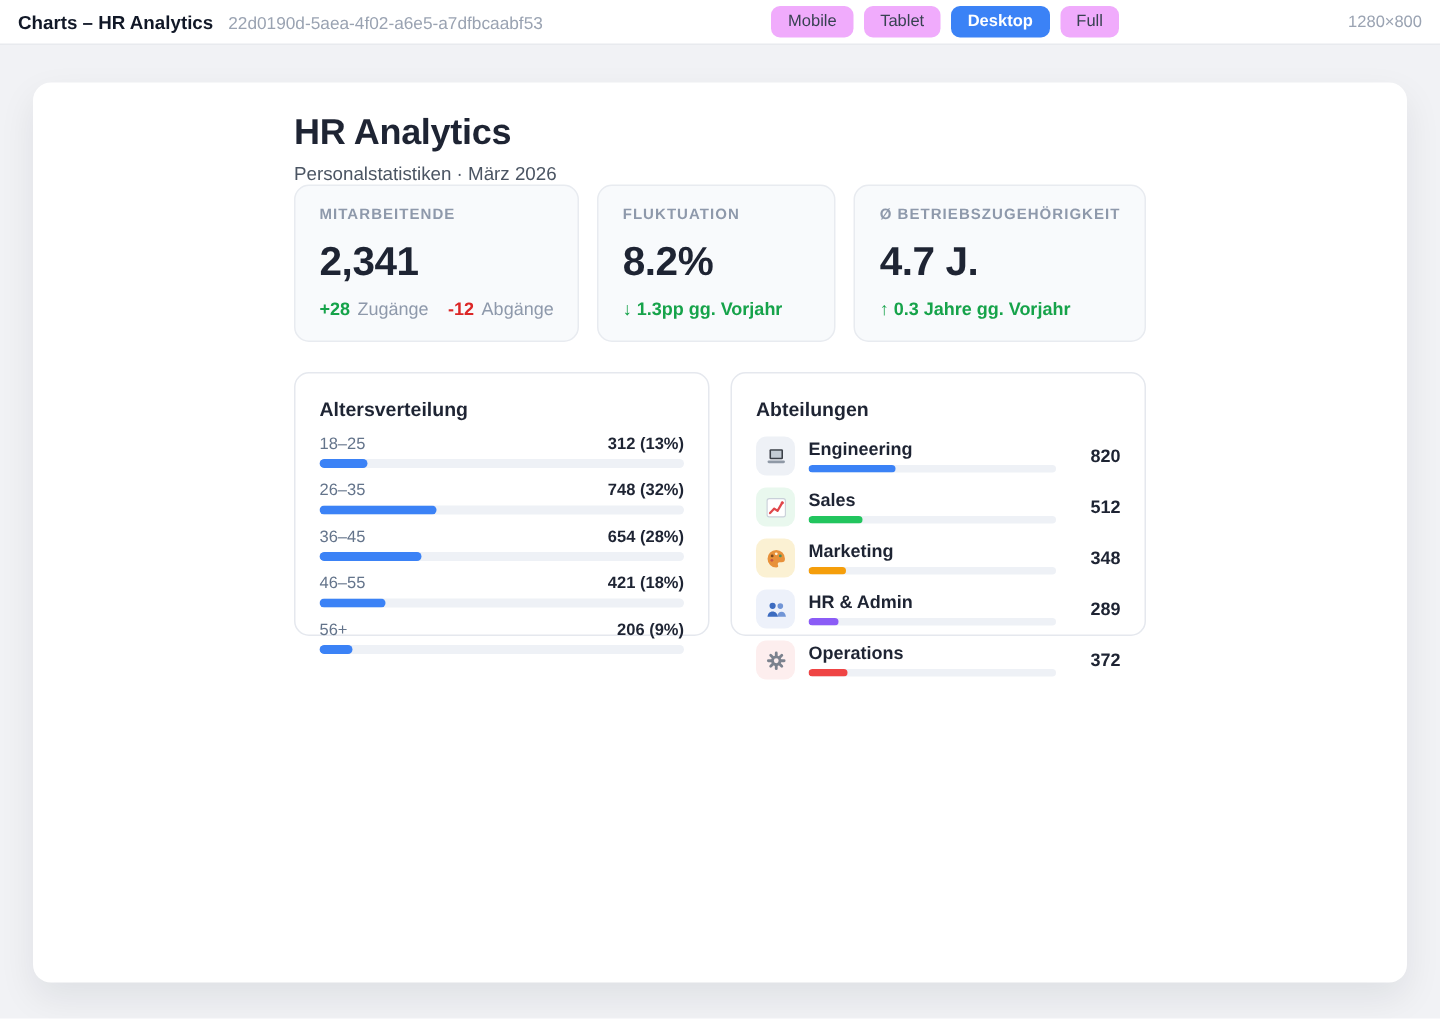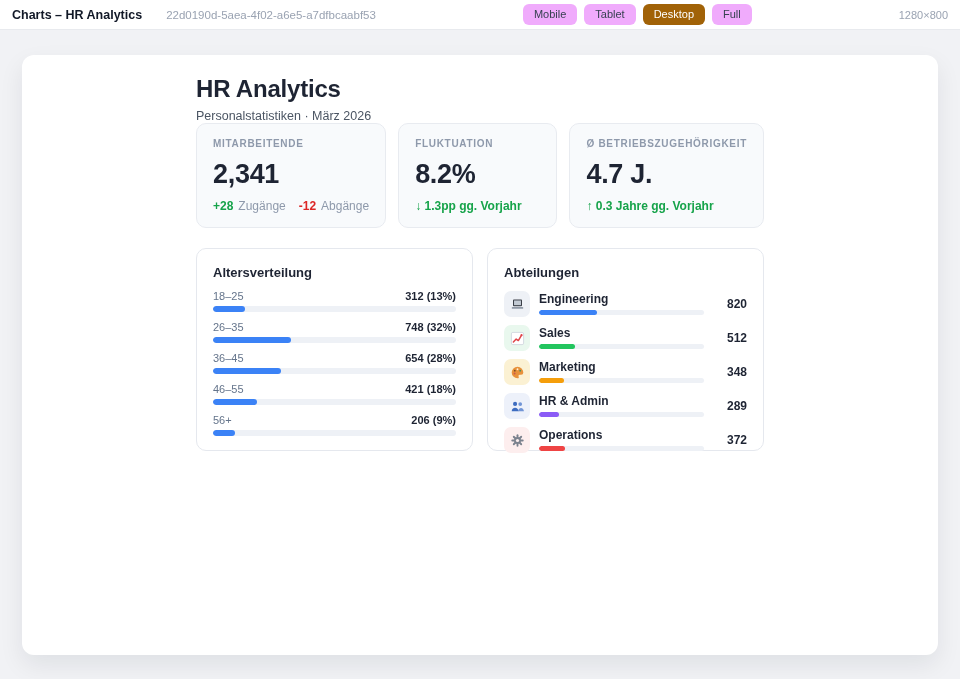--- a/index.html
+++ b/index.html
@@ -7,30 +7,30 @@
   body {
     font-family:"Liberation Sans","DejaVu Sans",sans-serif;
     background:#f1f2f5;
     color:#1e2433;
   }
   
   .topbar {
     height:30px; background:#ffffff; border-bottom:1px solid #e8eaee;
     display:flex; align-items:center; padding:0 12px;
   }
-  .tb-left { display:flex; align-items:center; gap:24px; white-space:nowrap; }
+  .tb-left { display:flex; align-items:flex-end; gap:10px; white-space:nowrap; }
   .tb-title { font-size:12.5px; font-weight:bold; color:#111827; }
   .tb-uuid { font-size:11.5px; color:#9aa3b2; }
   .tb-center { margin-left:auto; margin-right:auto; display:flex; gap:7px; }
   .dev-btn {
     border:none; cursor:pointer; font-family:inherit;
     font-size:11px; color:#374151; background:#f0abfc;
     padding:4px 11px; border-radius:6px; line-height:1.1;
   }
-  .dev-btn.active { background:#a16207; color:#ffffff; font-weight:normal; }
+  .dev-btn.active { background:#3b82f6; color:#ffffff; font-weight:bold; }
   .tb-size { font-size:11px; color:#9aa3b2; white-space:nowrap; }
 
   
   .canvas {
     width:916px; height:600px; margin:25px auto 0 22px;
     background:#ffffff; border-radius:12px;
     box-shadow:0 10px 24px rgba(15,23,42,.08);
     overflow:hidden;
   }
   .content { width:568px; margin:0 auto; padding-top:20px; }
@@ -51,21 +51,21 @@
   .stat-value { font-size:27px; font-weight:bold; color:#1e2433; letter-spacing:-0.3px; }
   .stat-footer { font-size:12px; color:#8e99ab; display:flex; gap:5px; align-items:baseline; }
   .stat-footer .pos { color:#16a34a; font-weight:bold; }
   .stat-footer .neg { color:#dc2626; font-weight:bold; margin-left:8px; }
   .stat-footer .trend { color:#16a34a; font-weight:bold; }
 
   
   .charts-row { display:flex; gap:14px; margin-top:20px; }
   .chart-card {
     flex:1; background:#ffffff; border:1px solid #e5e8ee; border-radius:10px;
-    padding:16px; height:203px;
+    padding:16px; height:176px;
   }
   .chart-title { font-size:13px; font-weight:bold; color:#1e2433; margin-bottom:10px; }
 
   
   .age-row { margin-top:9px; }
   .age-row:first-of-type { margin-top:2px; }
   .age-line { display:flex; justify-content:space-between; align-items:baseline; }
   .age-label { font-size:11px; color:#64748b; }
   .age-value { font-size:11px; font-weight:bold; color:#1e2433; }
   .age-track { height:6px; background:#eef1f6; border-radius:3px; margin-top:4px; overflow:hidden; }

